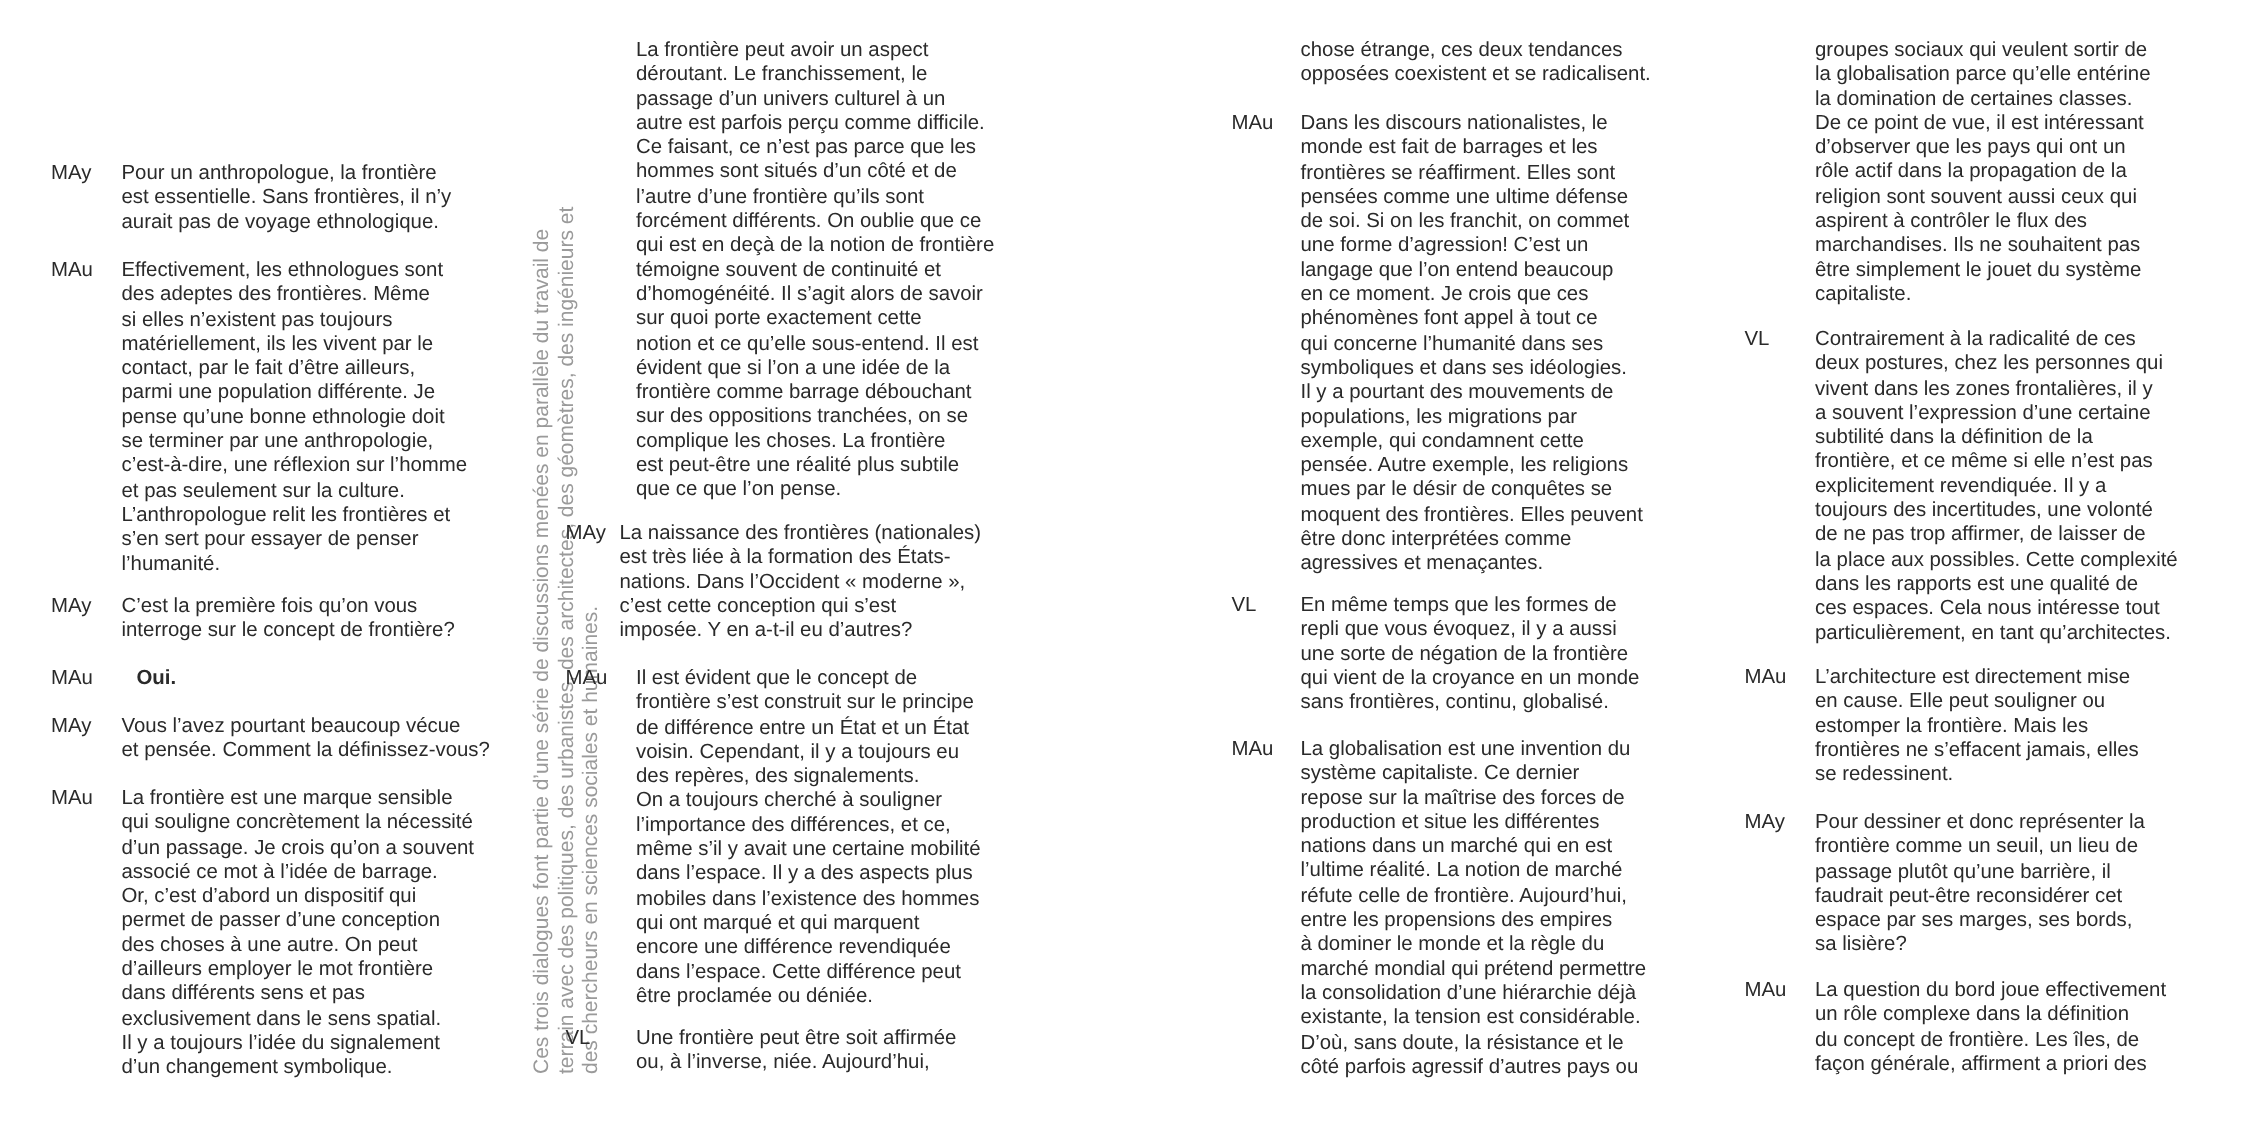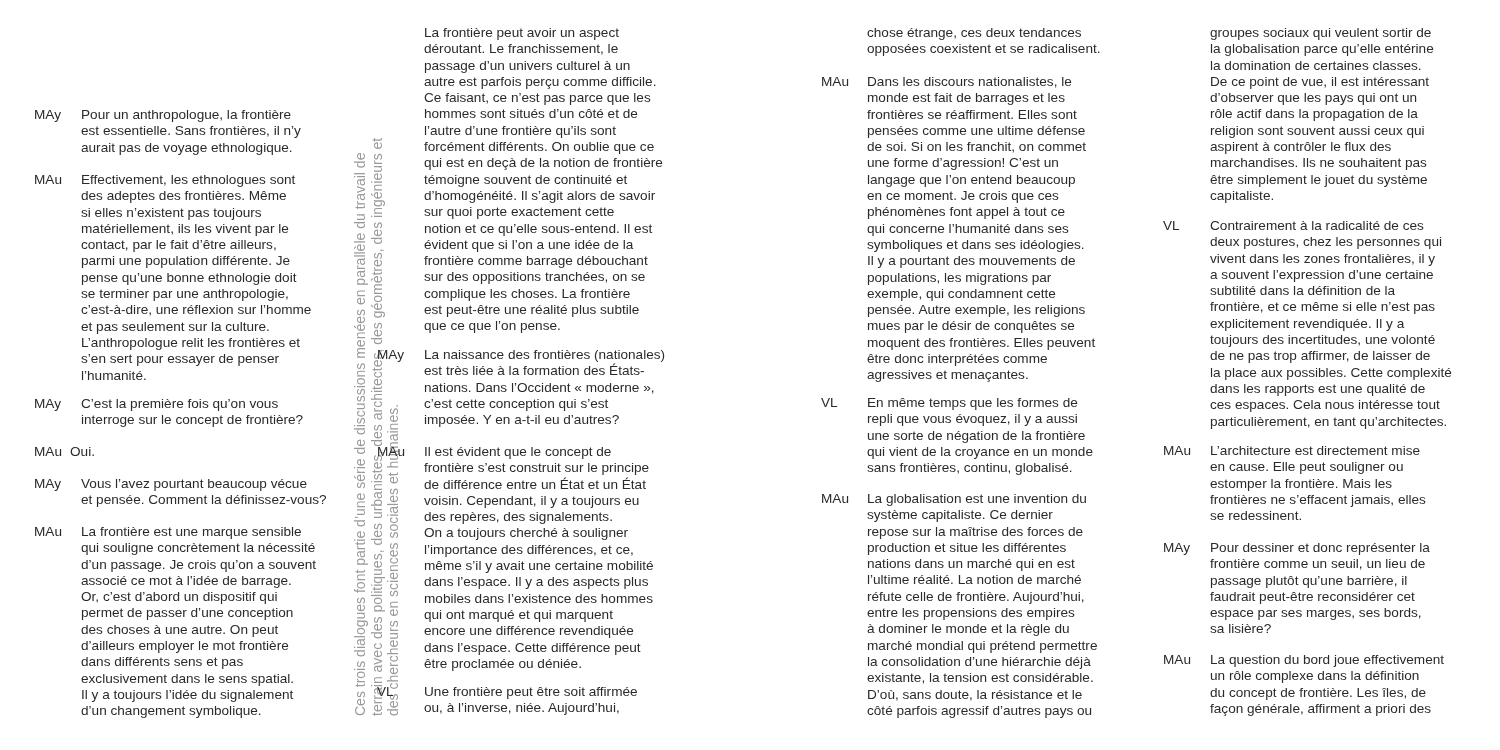--- a/index.html
+++ b/index.html
@@ -51,21 +51,21 @@
 s’en sert pour essayer de penser
 l’humanité.</span>
   </div>
   <div class="entry" style="left:23px; top:396px;">
     <span class="spk">MAy</span>
     <span class="txt" style="left:58px;">C’est la première fois qu’on vous
 interroge sur le concept de frontière?</span>
   </div>
   <div class="entry" style="left:23px; top:444px;">
     <span class="spk">MAu</span>
-    <span class="txt" style="left:47px;">Oui.</span>
+    <span class="txt" style="left:68px;font-weight:bold;">Oui.</span>
   </div>
   <div class="entry" style="left:23px; top:476px;">
     <span class="spk">MAy</span>
     <span class="txt" style="left:58px;">Vous l’avez pourtant beaucoup vécue
 et pensée. Comment la définissez-vous?</span>
   </div>
   <div class="entry" style="left:23px; top:524px;">
     <span class="spk">MAu</span>
     <span class="txt" style="left:58px;">La frontière est une marque sensible
 qui souligne concrètement la nécessité
@@ -105,21 +105,21 @@
 notion et ce qu’elle sous-entend. Il est
 évident que si l’on a une idée de la
 frontière comme barrage débouchant
 sur des oppositions tranchées, on se
 complique les choses. La frontière
 est peut-être une réalité plus subtile
 que ce que l’on pense.</span>
   </div>
   <div class="entry" style="left:366px; top:347px;">
     <span class="spk">MAy</span>
-    <span class="txt" style="left:58px;">La naissance des frontières (nationales)
+    <span class="txt" style="left:47px;">La naissance des frontières (nationales)
 est très liée à la formation des États-
 nations. Dans l’Occident « moderne »,
 c’est cette conception qui s’est
 imposée. Y en a-t-il eu d’autres?</span>
   </div>
   <div class="entry" style="left:366px; top:444px;">
     <span class="spk">MAu</span>
     <span class="txt" style="left:58px;">Il est évident que le concept de
 frontière s’est construit sur le principe
 de différence entre un État et un État

